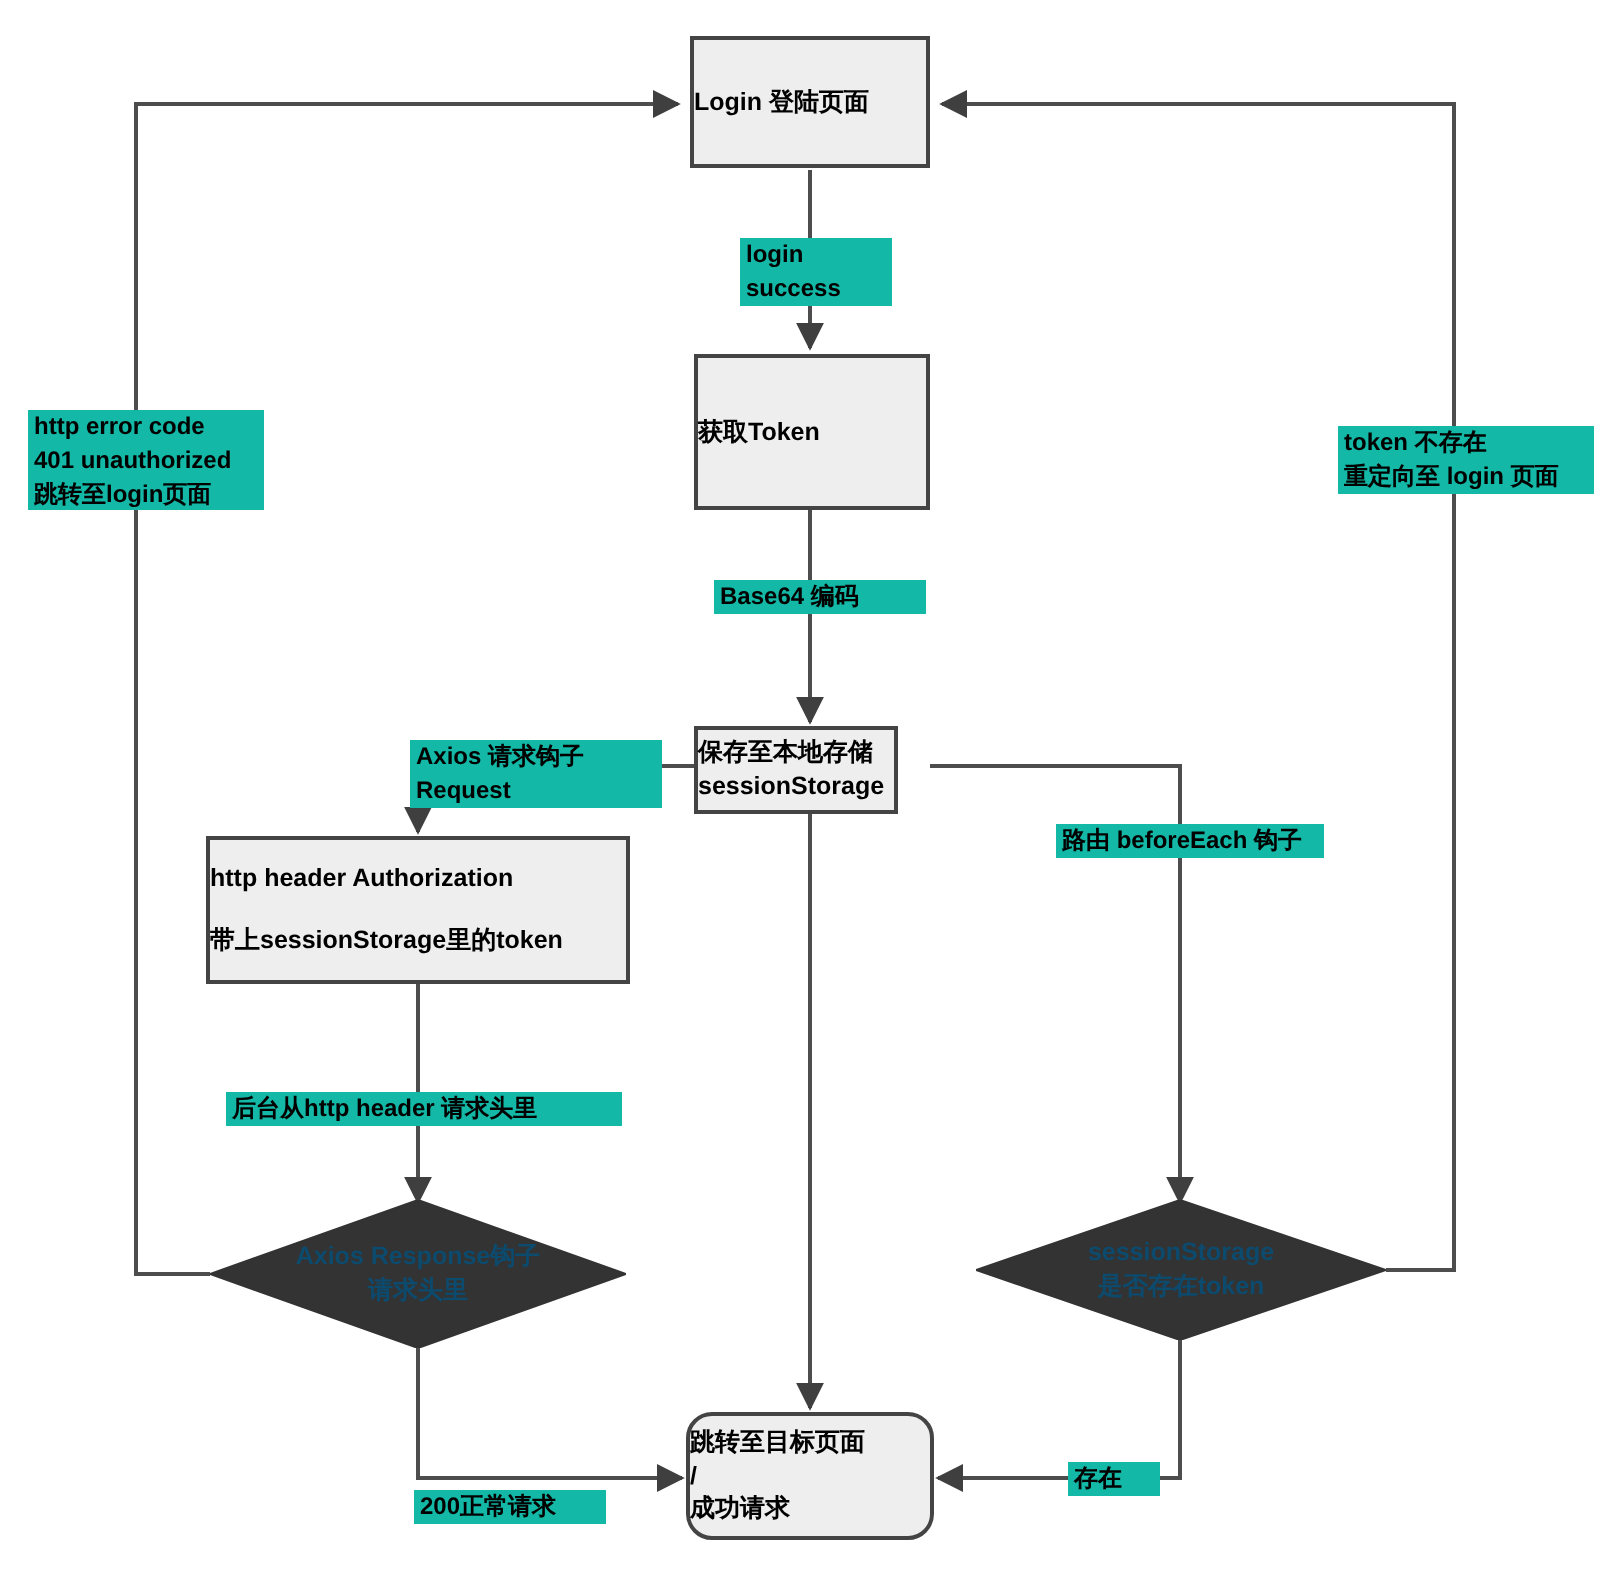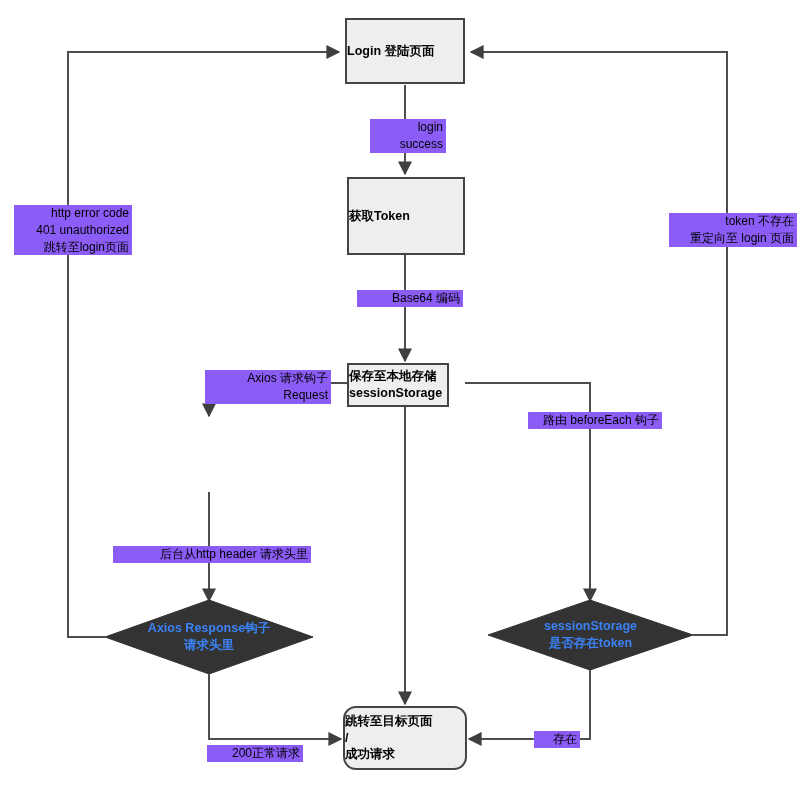--- a/index.html
+++ b/index.html
@@ -59,35 +59,35 @@
     position: absolute;
     left: 0;
     top: 0;
     width: 100%;
     height: 100%;
     display: flex;
     flex-direction: column;
     align-items: center;
     justify-content: center;
     text-align: center;
-    color: #3b82f6;
+    color: #0c4a6e;
     font-size: 12.5px;
     font-weight: bold;
     line-height: 1.35;
     pointer-events: none;
   }
   .edge-label {
     position: absolute;
     color: #000000;
     font-size: 12px;
-    font-weight: normal;
+    font-weight: bold;
     line-height: 1.4;
-    text-align: right;
+    text-align: left;
     white-space: nowrap;
-    background: #8b5cf6;
+    background: #14b8a6;
     padding: 0 3px;
   }
 </style>
 </head>
 <body>
 
 <div id="canvas">
 
   <svg id="wires" viewBox="0 0 800 789" xmlns="http://www.w3.org/2000/svg">
     <defs>
@@ -139,20 +139,24 @@
   <div class="node process" style="left:347px; top:363px; width:102px; height:44px;">
     <span class="line">保存至本地存储</span>
     <span class="line">sessionStorage</span>
   </div>
 
   <div class="edge-label" style="left:205px; top:370px; width:120px;">
     <div>Axios 请求钩子</div>
     <div>Request</div>
   </div>
 
+  <div class="node process spaced" style="left:103px; top:418px; width:212px; height:74px;">
+    <span class="line">http header Authorization</span>
+    <span class="line">带上sessionStorage里的token</span>
+  </div>
 
   <div class="edge-label" style="left:113px; top:522px; width:192px;margin-top:24px;">
     <div>后台从http header 请求头里</div>
   </div>
 
   <div class="edge-label" style="left:14px; top:205px; width:112px;">
     <div>http error code</div>
     <div>401 unauthorized</div>
     <div>跳转至login页面</div>
   </div>

